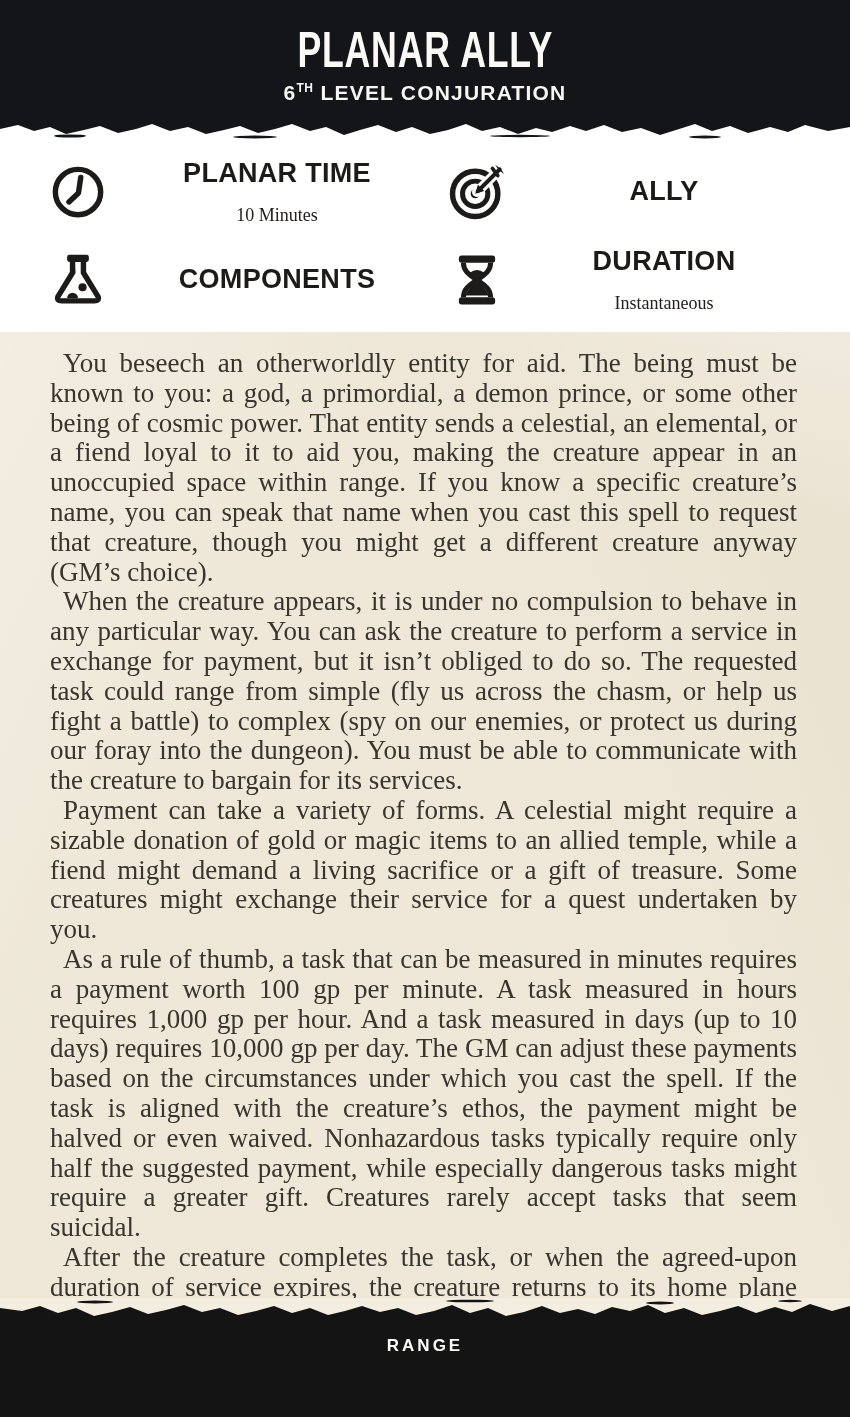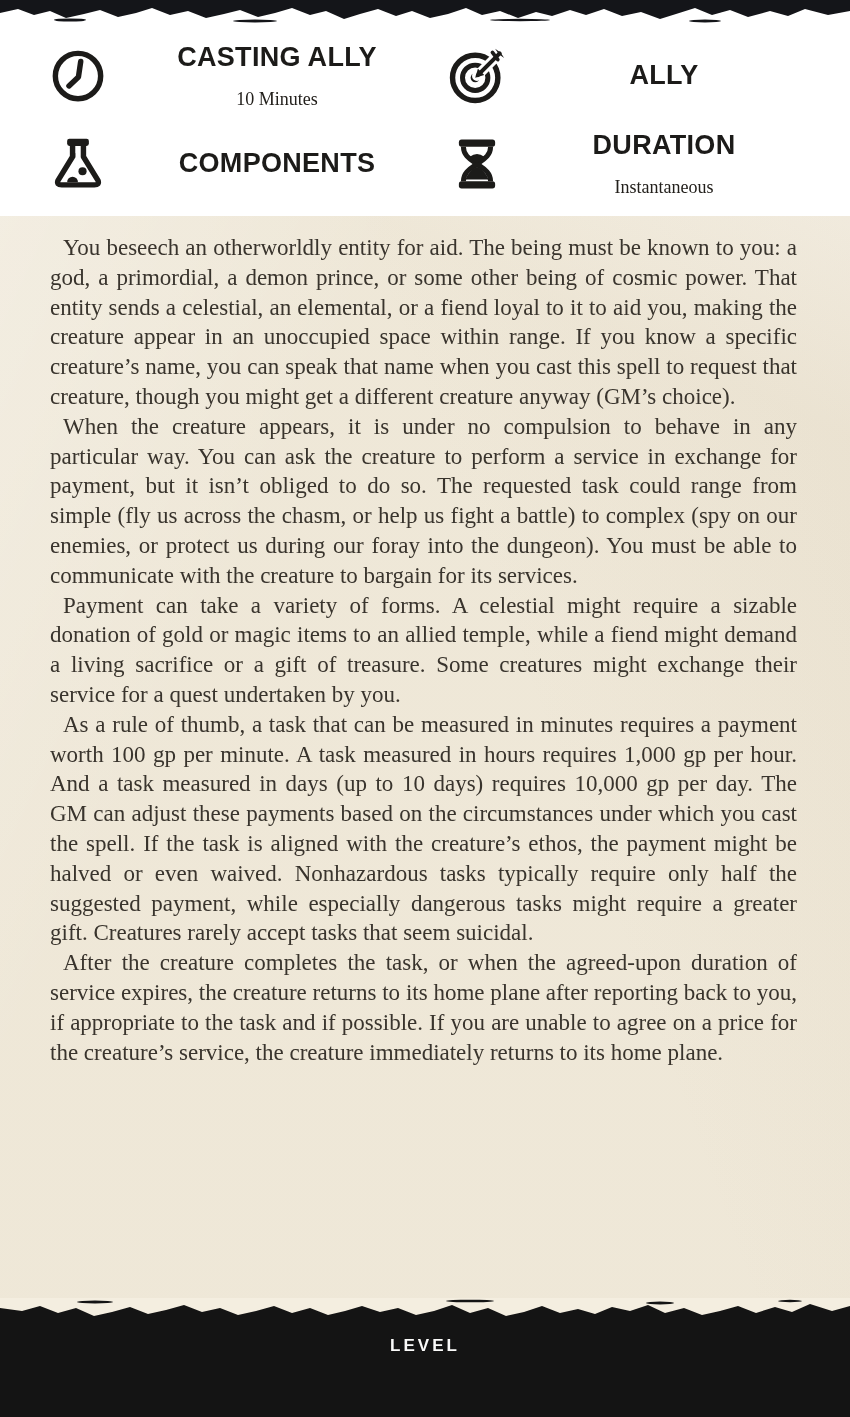--- a/index.html
+++ b/index.html
@@ -73,21 +73,21 @@
     background:#f4eee0;
     background-image:
       linear-gradient(115deg, rgba(255,255,255,0.25) 0%, rgba(255,255,255,0) 30%),
       linear-gradient(250deg, rgba(190,170,140,0.10) 0%, rgba(190,170,140,0) 40%),
       linear-gradient(25deg, rgba(200,185,155,0.12) 85%, rgba(255,255,255,0.2) 100%);
     padding:17px 53px 0 50px;
     overflow:hidden;
   }
   .card-body p {
     font-family:"Liberation Serif", serif;
-    font-size:23px;
+    font-size:27px;
     line-height:29.8px;
     color:#39342d;
     text-align:justify;
     text-indent:13px;
   }
   
   .torn-top-strip { background:#ffffff; }
   .torn-bottom-strip { background:#f4eee0; }
   
   .card-footer {
@@ -101,41 +101,45 @@
     font-weight:700;
     font-size:17px;
     letter-spacing:3px;
   }
 </style>
 </head>
 <body>
 
 <div class="card">
 
+  <header class="card-header">
+    <div class="spell-title">PLANAR ALLY</div>
+    <div class="spell-subtitle"><span>6</span><sup>TH</sup><span> LEVEL CONJURATION</span></div>
+  </header>
 
   <div class="torn-top-strip">
     <svg class="torn" height="24" viewBox="0 0 850 24" preserveAspectRatio="none" aria-hidden="true">
       <polygon fill="#141519" points="0,0 850,0 850,11 828,15 805,9 788,16 770,11 748,17 730,10 712,15 695,8 676,14 660,19 641,12 622,16 604,9 586,15 570,10 552,16 536,12 518,18 500,11 482,15 466,8 448,14 430,18 412,11 396,16 378,9 360,14 344,19 326,11 310,15 292,8 275,13 258,17 240,10 224,14 206,18 188,11 170,15 152,8 136,13 118,17 100,10 84,14 66,18 50,11 34,15 18,9 0,13"></polygon>
       <ellipse fill="#141519" cx="70" cy="20" rx="16" ry="1.6"></ellipse>
       <ellipse fill="#141519" cx="255" cy="21" rx="22" ry="1.4"></ellipse>
       <ellipse fill="#141519" cx="520" cy="20" rx="30" ry="1.2"></ellipse>
       <ellipse fill="#141519" cx="705" cy="21" rx="16" ry="1.5"></ellipse>
     </svg>
   </div>
 
   <section class="stats">
 
     <div class="stat-icon-cell">
       <svg viewBox="0 0 64 64" aria-hidden="true">
         <circle cx="32" cy="32" r="25" fill="none" stroke="#1c1b19" stroke-width="6"></circle>
         <path d="M35 16 L32.5 33 L22 43" fill="none" stroke="#1c1b19" stroke-width="6" stroke-linecap="round" stroke-linejoin="round"></path>
       </svg>
     </div>
     <div class="stat-text">
-      <div class="stat-label">CASTING ALLY</div>
+      <div class="stat-label">PLANAR TIME</div>
       <div class="stat-value">10 Minutes</div>
     </div>
 
     <div class="stat-icon-cell">
       <svg viewBox="0 0 64 64" aria-hidden="true">
         <circle cx="30" cy="34" r="25" fill="none" stroke="#1c1b19" stroke-width="6"></circle>
         <circle cx="30" cy="34" r="14" fill="none" stroke="#1c1b19" stroke-width="5.5"></circle>
         <circle cx="30" cy="34" r="5" fill="#1c1b19"></circle>
         <path d="M58 6 L32 32" fill="none" stroke="#ffffff" stroke-width="11" stroke-linecap="round"></path>
         <path d="M57 7 L33 31" fill="none" stroke="#1c1b19" stroke-width="4.5" stroke-linecap="round"></path>
@@ -190,16 +194,16 @@
     <svg class="torn" height="22" viewBox="0 0 850 22" preserveAspectRatio="none" aria-hidden="true">
       <polygon fill="#141414" points="0,22 850,22 850,8 832,13 810,6 792,14 775,9 756,15 738,8 720,13 702,17 684,10 665,15 648,7 630,13 612,9 595,16 578,11 560,15 542,8 524,14 506,18 488,10 470,15 452,7 434,13 416,17 398,10 380,14 362,8 345,13 328,17 310,10 292,15 274,8 256,13 238,17 220,10 202,14 184,7 166,12 148,16 130,9 112,14 94,18 76,10 58,15 40,8 22,13 0,10"></polygon>
       <ellipse fill="#141414" cx="95" cy="4" rx="18" ry="1.5"></ellipse>
       <ellipse fill="#141414" cx="470" cy="3" rx="24" ry="1.3"></ellipse>
       <ellipse fill="#141414" cx="660" cy="5" rx="14" ry="1.4"></ellipse>
       <ellipse fill="#141414" cx="790" cy="3" rx="12" ry="1.2"></ellipse>
     </svg>
   </div>
 
   <footer class="card-footer">
-    <div class="footer-class">LEVEL</div>
+    <div class="footer-class">RANGE</div>
   </footer>
 
 </div>
 
 </body></html>

